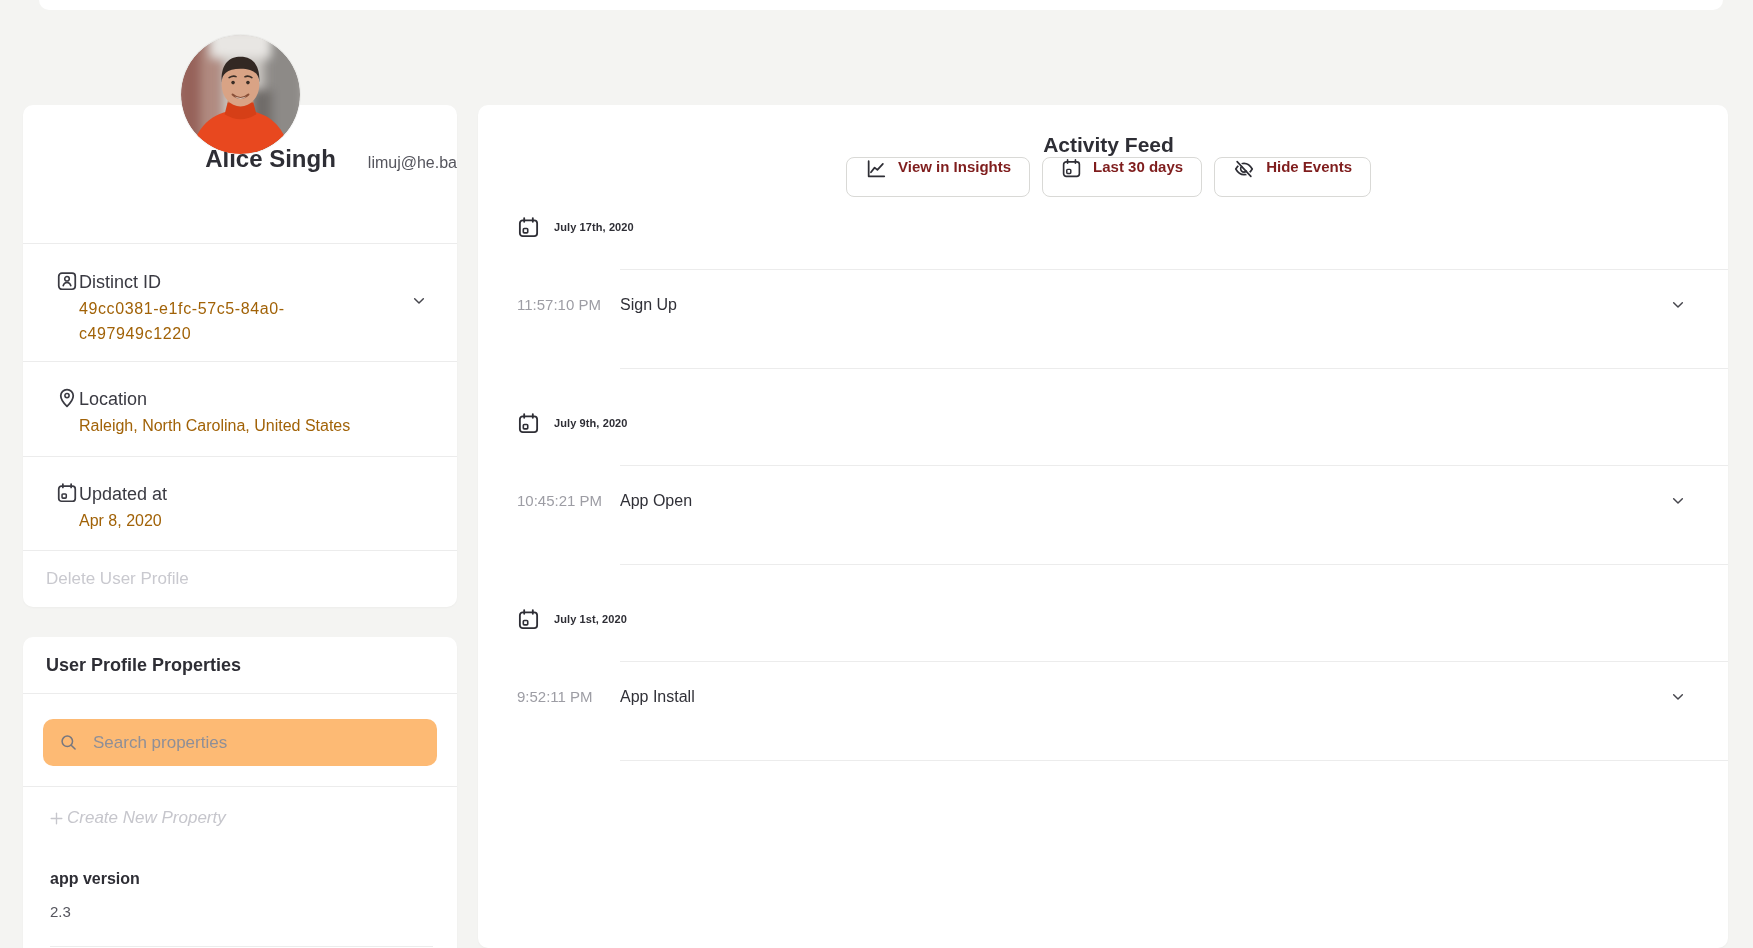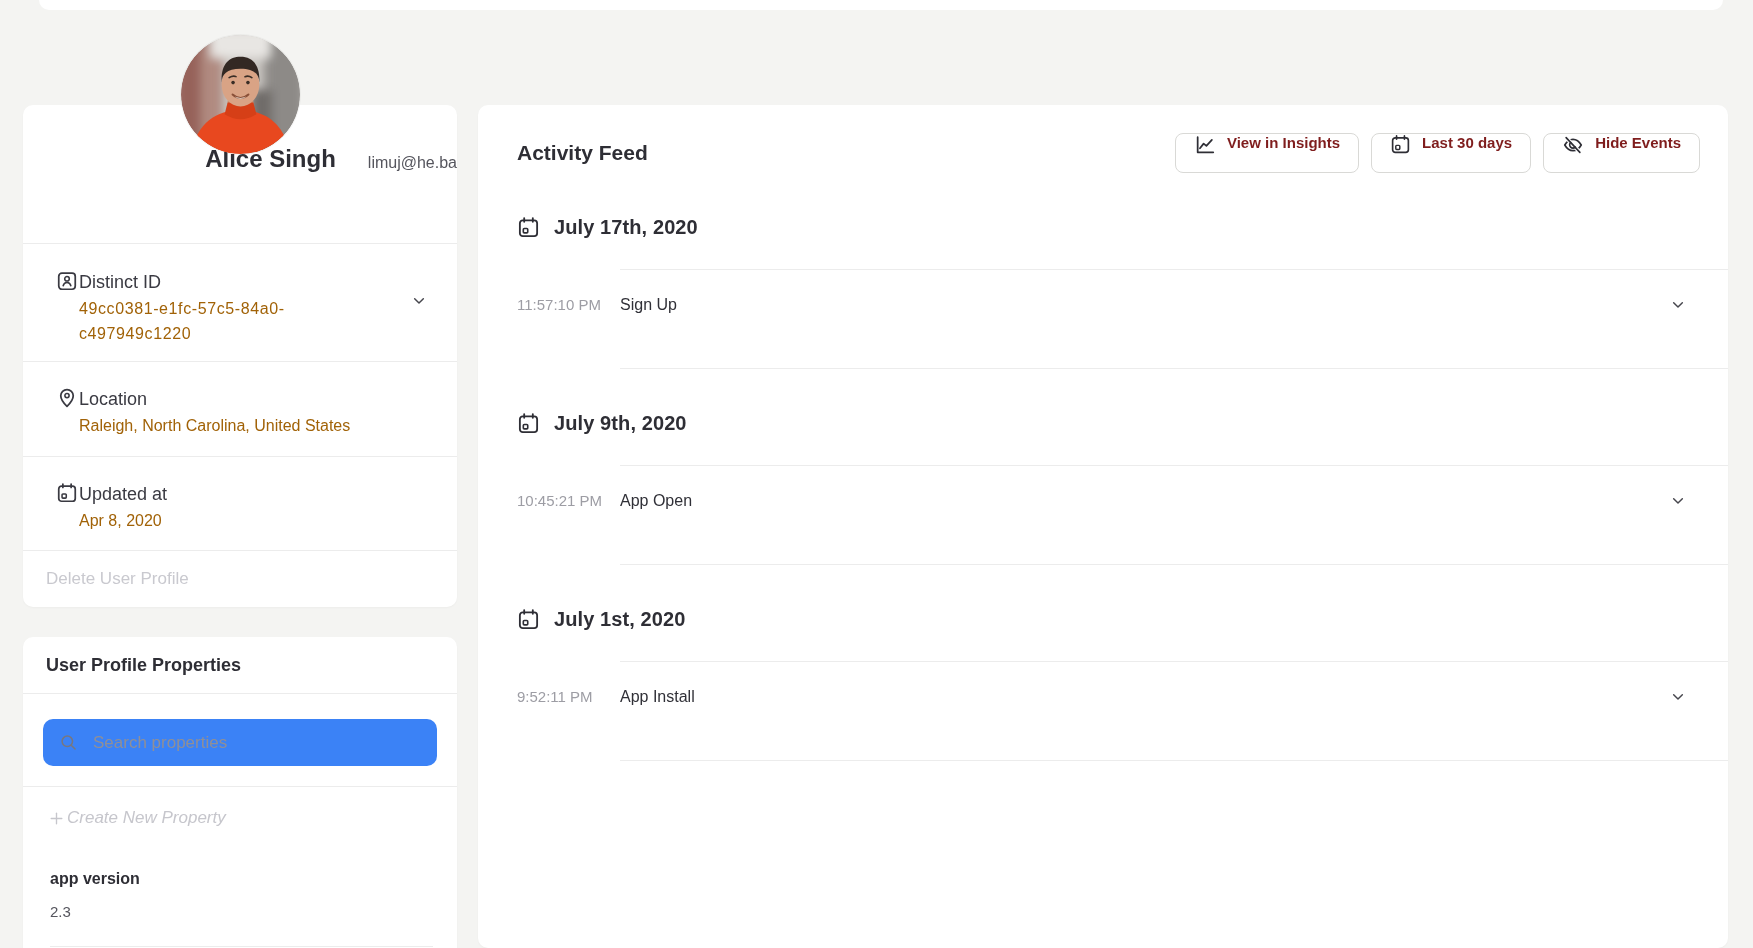--- a/index.html
+++ b/index.html
@@ -60,21 +60,21 @@
   }
   .delete-btn {
     background:none; border:none; font-family:inherit;
     font-size:17px; color:#c9c9cf; cursor:pointer;
   }
 
   .props-card { left:23px; top:637px; width:434px; height:311px; border-radius:10px 10px 0 0; }
   .props-title { padding:17px 23px 0; font-size:18px; font-weight:bold; color:#2e2e35; line-height:22px; height:56px; }
   .search-section { border-top:1px solid #ececec; padding:25px 20px 20px; }
   .search-box {
-    height:47px; background:#3b82f6; border-radius:10px;
+    height:47px; background:#fdba74; border-radius:10px;
     display:flex; align-items:center; padding:0 16px; gap:15px;
   }
   .search-box svg { color:#77777f; }
   .search-input {
     border:none; background:transparent; outline:none; flex:1;
     font-family:inherit; font-size:17px; color:#3a3a42;
   }
   .search-input::placeholder { color:#8f8f97; }
   .create-row {
     border-top:1px solid #ececec; height:63px;
@@ -86,38 +86,38 @@
     font-size:17px; color:#c6c6cc;font-style:italic;
   }
   .prop-item { padding:19px 24px 0 27px; }
   .prop-name { font-size:16px; font-weight:bold; color:#2e2e35; line-height:22px; }
   .prop-value { font-size:15px; color:#55555d; line-height:23px; margin-top:10px; }
   .prop-divider { height:1px; background:#ececec; margin-top:23px; }
 
   
   .activity-card { left:478px; top:105px; width:1250px; height:843px; }
   .activity-header {
-    display:flex; align-items:center; padding:28px 28px 0 39px; height:68px;
+    display:flex; align-items:center; padding:28px 28px 0 39px; height:68px;flex-direction:column;
   }
   .activity-title { font-size:21px; font-weight:bold; color:#2e2e35; flex:1; }
   .btn-row { display:flex; gap:12px; }
   .btn {
     height:40px; display:flex; align-items:flex-start; gap:11px;
     padding:0 18px; background:#fff; border:1px solid #d9d9d6; border-radius:8px;
     font-family:inherit; font-size:15px; font-weight:600; color:#7f1d1d; cursor:pointer;
   }
   .btn svg { color:#2e2e35; }
 
   .group { margin-top:41px; }
   .g-head {
     display:flex; align-items:center; gap:14px;
     padding-left:39px; height:26px;
   }
   .g-head svg { color:#2e2e35; }
-  .g-date { font-size:20px; font-weight:bold; color:#2e2e35; letter-spacing:0.1px; }
+  .g-date { font-size:11px; font-weight:bold; color:#2e2e35; letter-spacing:0.1px; }
   .g-div { height:1px; background:#ececec; margin-left:142px; margin-top:29px; }
   .e-row {
     height:69px; display:flex; align-items:center;
     padding-left:39px; position:relative; cursor:pointer;
   }
   .e-time { width:103px; font-size:15px; color:#9d9da4; flex:none; }
   .e-name { font-size:16px; color:#303037; }
   .e-caret {
     position:absolute; right:42px; top:50%; margin-top:-8px;
     width:16px; height:16px; color:#46464d; background:none; border:none; cursor:pointer;

